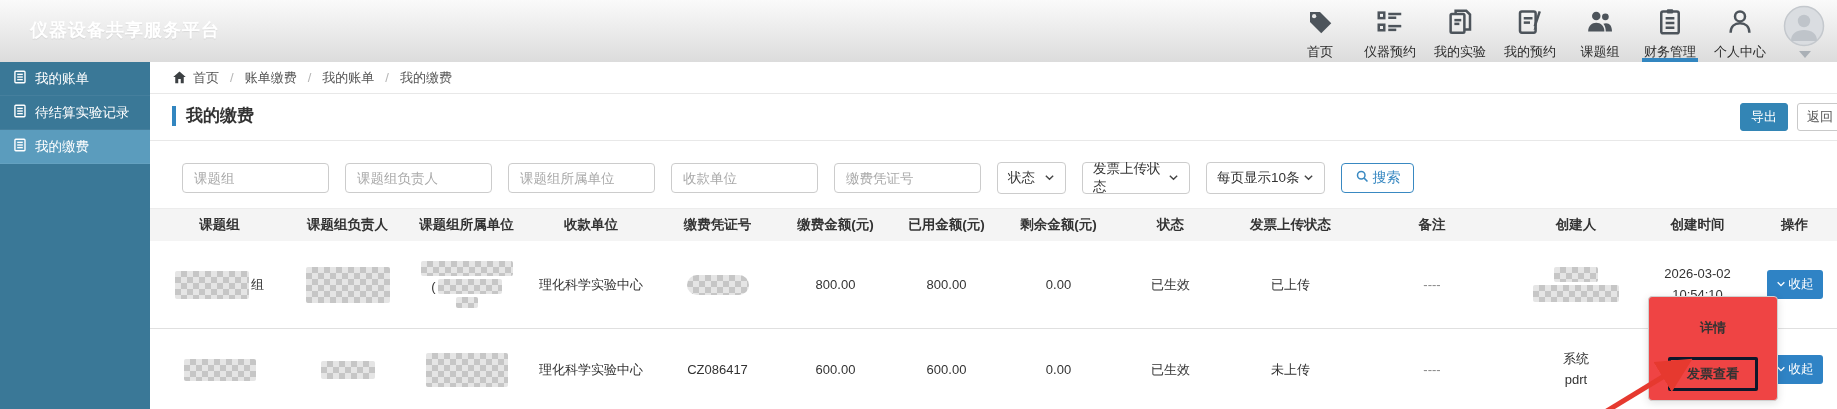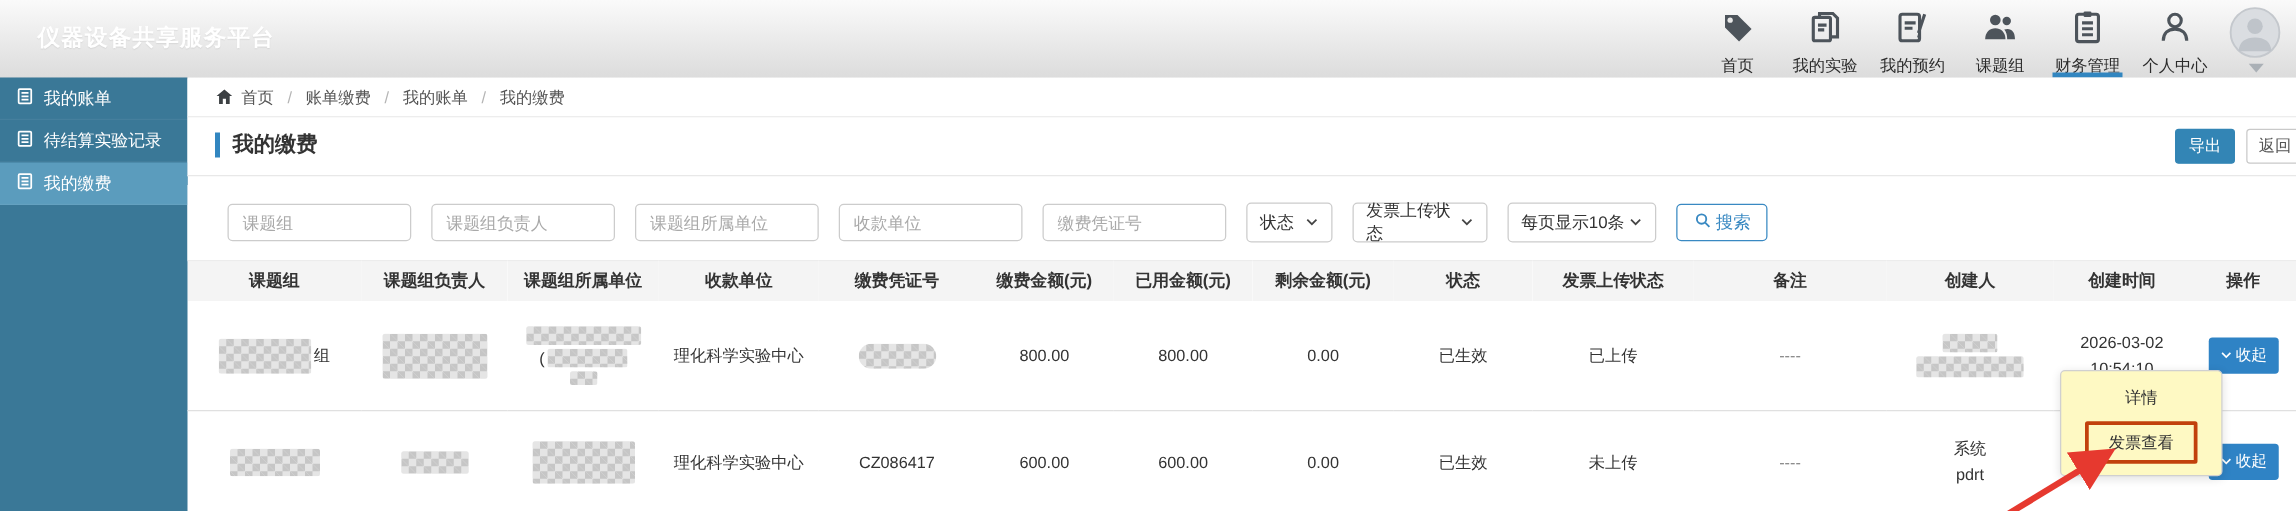--- a/index.html
+++ b/index.html
@@ -73,44 +73,55 @@
     background-image:linear-gradient(45deg,#c6c6c6 26%,transparent 26%,transparent 74%,#c6c6c6 74%),
       linear-gradient(45deg,#c6c6c6 26%,#e5e5e5 26%,#e5e5e5 74%,#c6c6c6 74%);
     background-size:12px 12px;background-position:0 0,6px 6px;}
   .stack{display:flex;flex-direction:column;align-items:center;gap:3px;}
   .inline-red{display:flex;align-items:center;justify-content:center;gap:2px;}
 
   .btn-collapse{display:inline-flex;align-items:center;gap:3px;background:#2f83c5;color:#fff;
     font-size:12.5px;border:none;border-radius:3px;padding:6px 9px;cursor:pointer;}
 
   
-  .action-menu{position:absolute;left:1648px;top:296px;width:128px;background:#fef9c3;
+  .action-menu{position:absolute;left:1648px;top:296px;width:128px;background:#ef4444;
     border:1px solid #d0d0d0;border-radius:4px;box-shadow:0 2px 8px rgba(0,0,0,0.12);
-    z-index:5;padding:3px 0 9px 0;}
+    z-index:5;padding:13px 0 9px 0;font-weight:bold;}
   .menu-item{height:36px;line-height:36px;text-align:center;font-size:13px;color:#333;cursor:pointer;}
-  .red-box{display:block;margin:1px auto 0 auto;width:84px;border:3px solid #c2410c;
+  .red-box{display:block;margin:11px auto 0 auto;width:84px;border:3px solid #0f172a;
     border-radius:2px;padding:5px 0;text-align:center;font-size:13px;color:#333;cursor:pointer;}
 
   .annot{position:absolute;left:0;top:0;z-index:6;pointer-events:none;}
 </style>
 </head>
 <body>
 
 <div class="page">
 
   <div class="top-header">
     <div class="app-title">仪器设备共享服务平台</div>
 
     <div class="nav">
       <div class="nav-item">
         <span><svg width="30" height="30" viewBox="0 0 24 24">
               <path d="M4 4 h8 l9 9 -8 8 -9 -9 z" fill="#4d545b"></path>
               <circle cx="7.3" cy="7.3" r="1.7" fill="#e9e9e9"></circle>
             </svg></span>
         <span class="nav-label">首页</span>
+      </div>
+      <div class="nav-item">
+        <span><svg width="30" height="30" viewBox="0 0 24 24" fill="none" stroke="#4d545b" stroke-width="2">
+              <rect x="3" y="4.5" width="4.4" height="4.4"></rect>
+              <rect x="3" y="14.2" width="4.4" height="4.4"></rect>
+              <line x1="10.6" y1="5.6" x2="21" y2="5.6"></line>
+              <line x1="10.6" y1="8.6" x2="17" y2="8.6"></line>
+              <line x1="10.6" y1="15.3" x2="21" y2="15.3"></line>
+              <line x1="10.6" y1="18.3" x2="17" y2="18.3"></line>
+            </svg></span>
+        <span class="nav-label">仪器预约</span>
       </div>
       <div class="nav-item">
         <span><svg width="30" height="30" viewBox="0 0 24 24" fill="none" stroke="#4d545b" stroke-width="2">
               <path d="M8.5 5.5 V3 h8.5 l3 3 v12 h-4.2"></path>
               <rect x="4.5" y="5.5" width="11" height="15" rx="1"></rect>
               <line x1="7.5" y1="10.5" x2="13" y2="10.5"></line>
               <line x1="7.5" y1="13.5" x2="11.5" y2="13.5"></line>
             </svg></span>
         <span class="nav-label">我的实验</span>
       </div>

